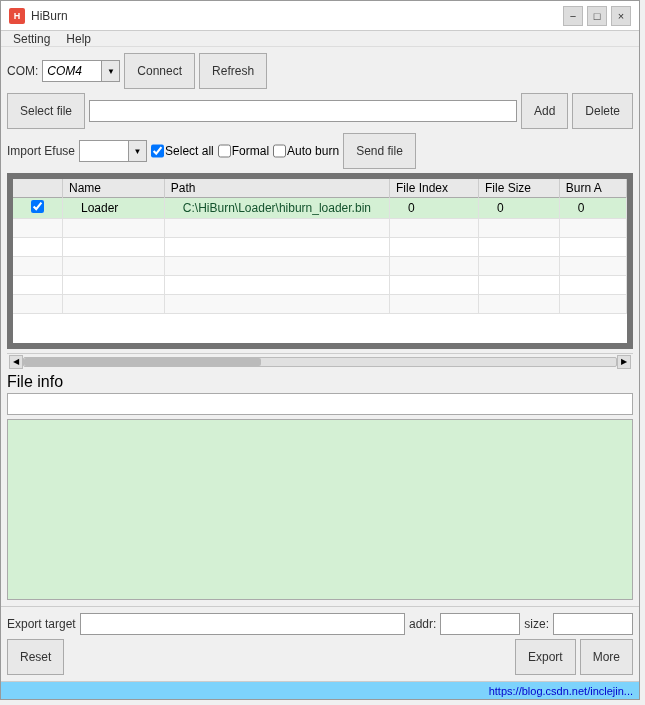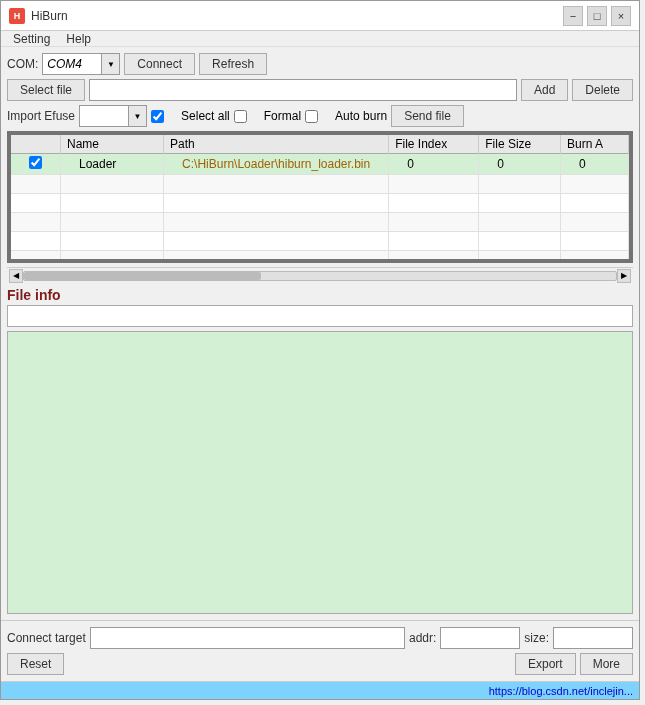--- a/index.html
+++ b/index.html
@@ -117,21 +117,21 @@
       background: #e8e8e8;
       height: 22px;
       width: 18px;
       display: flex;
       align-items: center;
       justify-content: center;
       cursor: pointer;
       font-size: 8px;
     }
     .btn {
-      height: 22px;
+      height: 36px;
       padding: 0 12px;
       background: #e8e8e8;
       border: 1px solid #aaa;
       cursor: pointer;
       font-size: 12px;
       color: #333;
       white-space: nowrap;
     }
     .toolbar-row {
       display: flex;
@@ -141,34 +141,33 @@
     }
     .text-input {
       border: 1px solid #999;
       background: white;
       height: 22px;
       padding: 0 4px;
       font-size: 12px;
     }
     .checkbox-label {
       display: flex;
-      align-items: center;
-      gap: 17px;
+      gap: 1px;
       cursor: pointer;
       white-space: nowrap;
       font-size: 12px;
     }
     .checkbox-label input[type=checkbox] {
       margin: 0;
     }
     .table-container {
-      border: 4px solid #737373;
+      border: 6px solid #737373;
       background: white;
       flex: none;
-      height: 132px;
+      height: 176px;
       overflow: hidden;
       position: relative;
     }
     table {
       width: 100%;
       border-collapse: collapse;
       font-size: 12px;
     }
     thead tr {
       background: #e8e8e8;
@@ -231,23 +230,22 @@
       justify-content: center;
       font-size: 8px;
       cursor: pointer;
     }
     .file-info-section {
       display: flex;
       flex-direction: column;
       gap: 2px;
     }
     .file-info-label {
-      font-size: 14px;
-      color: #7f1d1d;
-      font-weight: bold;
+      font-size: 16px;
+      color: #000000;
     }
     .file-info-input {
       border: 1px solid #aaa;
       background: white;
       height: 22px;
       width: 100%;
       padding: 0 4px;
       font-size: 12px;
     }
     .log-area {
@@ -387,21 +385,21 @@
             <th>File Size</th>
             <th>Burn A</th>
           </tr>
         </thead>
         <tbody>
           <tr class="row-checked">
             <td>
               <input type="checkbox" checked="" style="">
             </td>
             <td>Loader</td>
-            <td style="color:#a16207;">C:\HiBurn\Loader\hiburn_loader.bin</td>
+            <td style="color:#14532d;">C:\HiBurn\Loader\hiburn_loader.bin</td>
             <td>0</td>
             <td>0</td>
             <td>0</td>
           </tr>
           <tr>
               <td>&nbsp;</td>
               <td></td>
               <td></td>
               <td></td>
               <td></td>
@@ -455,21 +453,21 @@
       <span class="file-info-label">File info</span>
       <input class="file-info-input" type="text" style="">
     </div>
 
     <div class="log-area">
     </div>
   </div>
 
   <div class="bottom-bar">
     <div class="bottom-row1">
-      <span class="label">Connect target</span>
+      <span class="label">Export target</span>
       <input class="target-input" type="text" style="">
       <span class="label">addr:</span>
       <input class="addr-input" type="text" style="">
       <span class="label">size:</span>
       <input class="size-input" type="text" style="">
     </div>
     <div class="bottom-row2">
       <button class="btn">Reset</button>
       <div class="spacer"></div>
       <button class="btn">Export</button>

